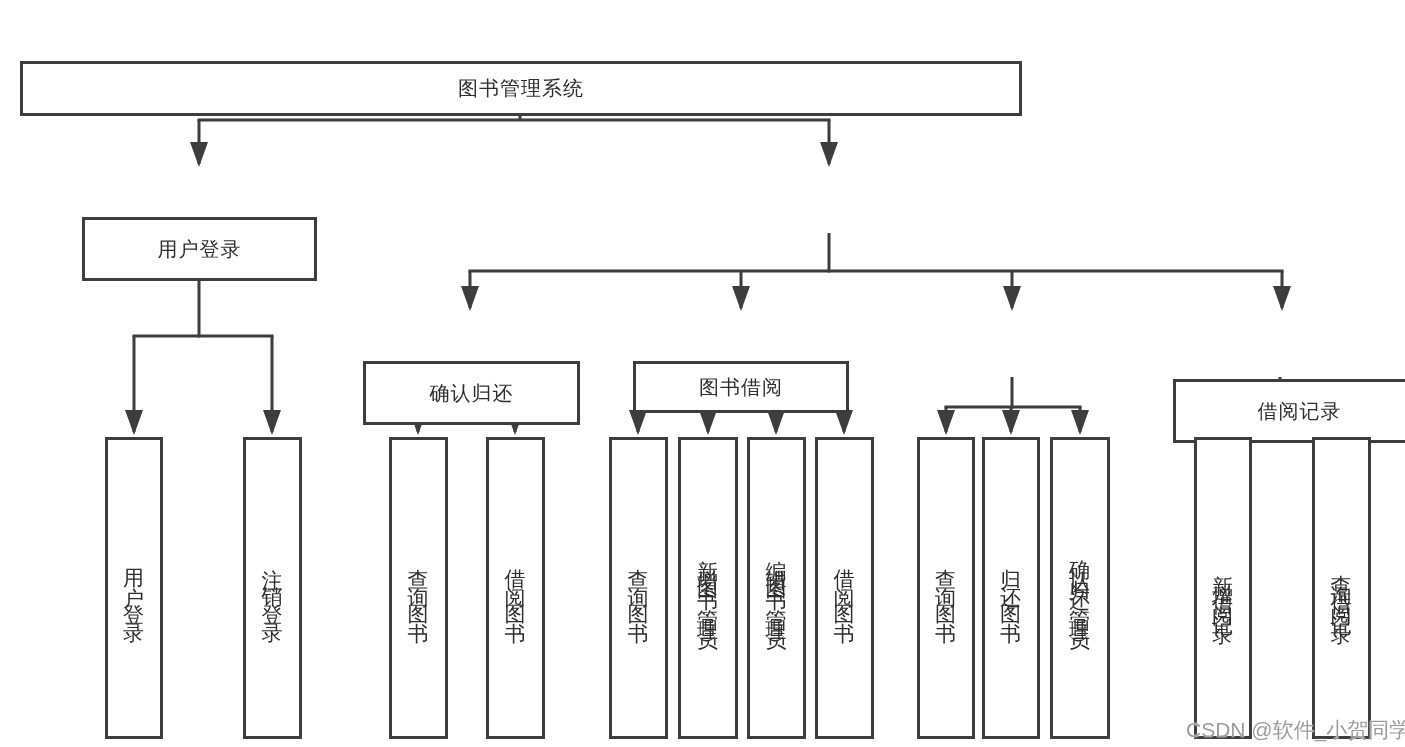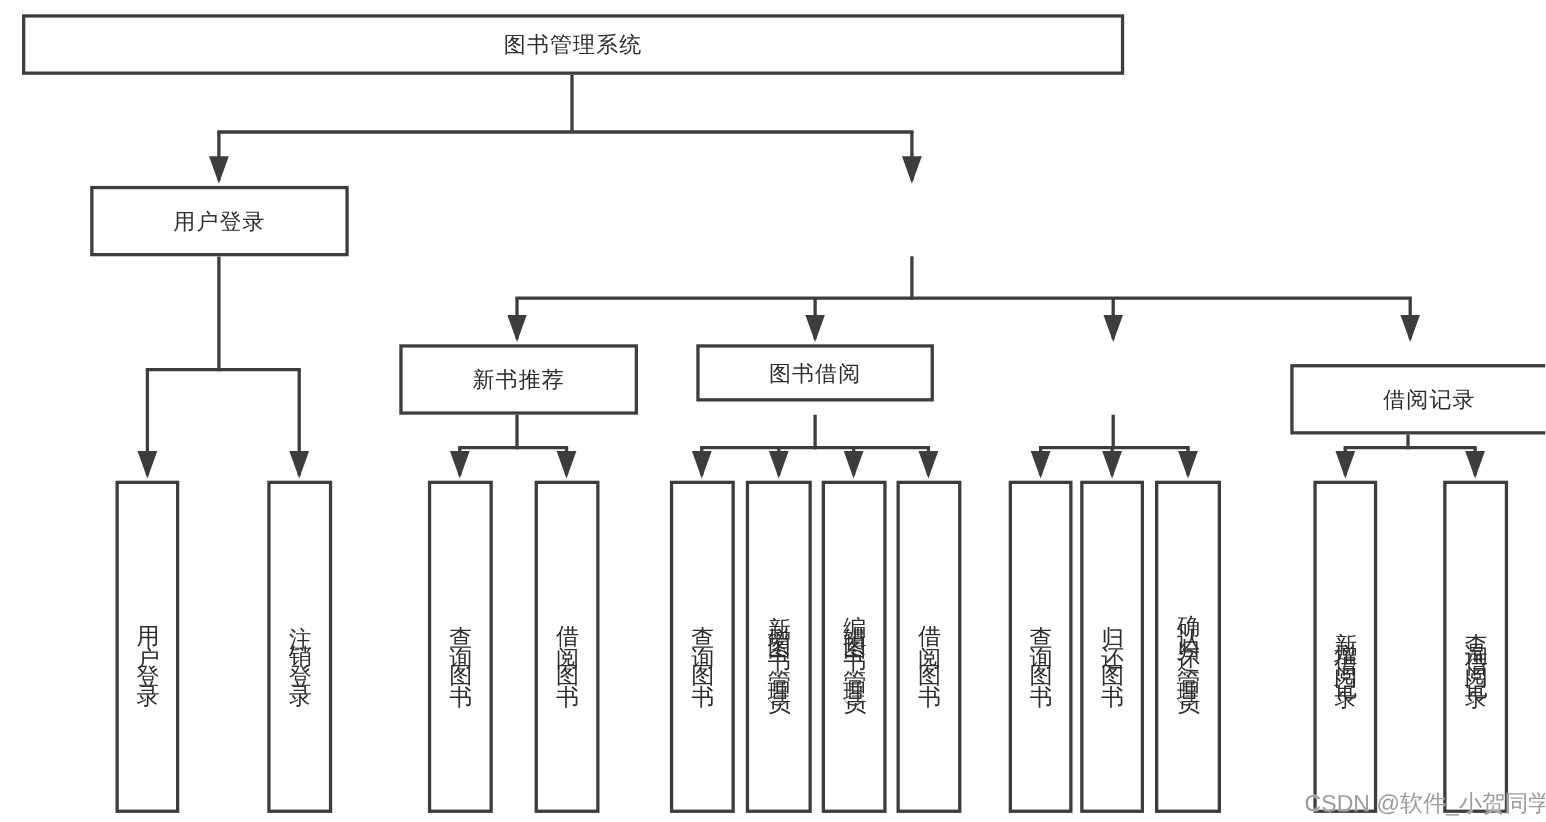--- a/index.html
+++ b/index.html
@@ -22,20 +22,21 @@
   #connectors polygon{fill:var(--line);}
   .hbox{
     position:absolute;
     box-sizing:border-box;
     background:var(--bg);
     border:3px solid var(--border);
     display:flex;align-items:center;justify-content:center;
     font-size:20px;color:var(--text);
     letter-spacing:1px;
     white-space:nowrap;
+    margin-top:48px;
   }
   .vbox{
     position:absolute;
     box-sizing:border-box;
     background:var(--bg);
     border:3px solid var(--border);
     display:flex;align-items:center;justify-content:center;
   }
   .vtext{
     writing-mode:vertical-rl;
@@ -107,21 +108,21 @@
       <path d="M1080 407 V432" marker-end="url(#arw)"></path>
       <path d="M1223 407 V432" marker-end="url(#arw)"></path>
       <path d="M1341 407 V432" marker-end="url(#arw)"></path>
     </g>
   </svg>
 
   <div class="hbox" style="left:20px;top:13px;width:1002px;height:55px">图书管理系统</div>
 
   <div class="hbox" style="left:82px;top:169px;width:235px;height:64px">用户登录</div>
 
-  <div class="hbox" style="left:363px;top:313px;width:217px;height:64px">新书推荐</div>
+  <div class="hbox" style="left:363px;top:313px;width:217px;height:64px">确认归还</div>
   <div class="hbox" style="left:633px;top:313px;width:216px;height:52px">图书借阅</div>
   <div class="hbox" style="left:1173px;top:331px;width:253px;height:64px">借阅记录</div>
 
   <div class="vbox" style="left:105px;top:437px;width:58px;height:302px">
     <span class="vtext ls18">用户登录</span>
   </div>
   <div class="vbox" style="left:243px;top:437px;width:59px;height:302px">
     <span class="vtext ls18">注销登录</span>
   </div>
 

